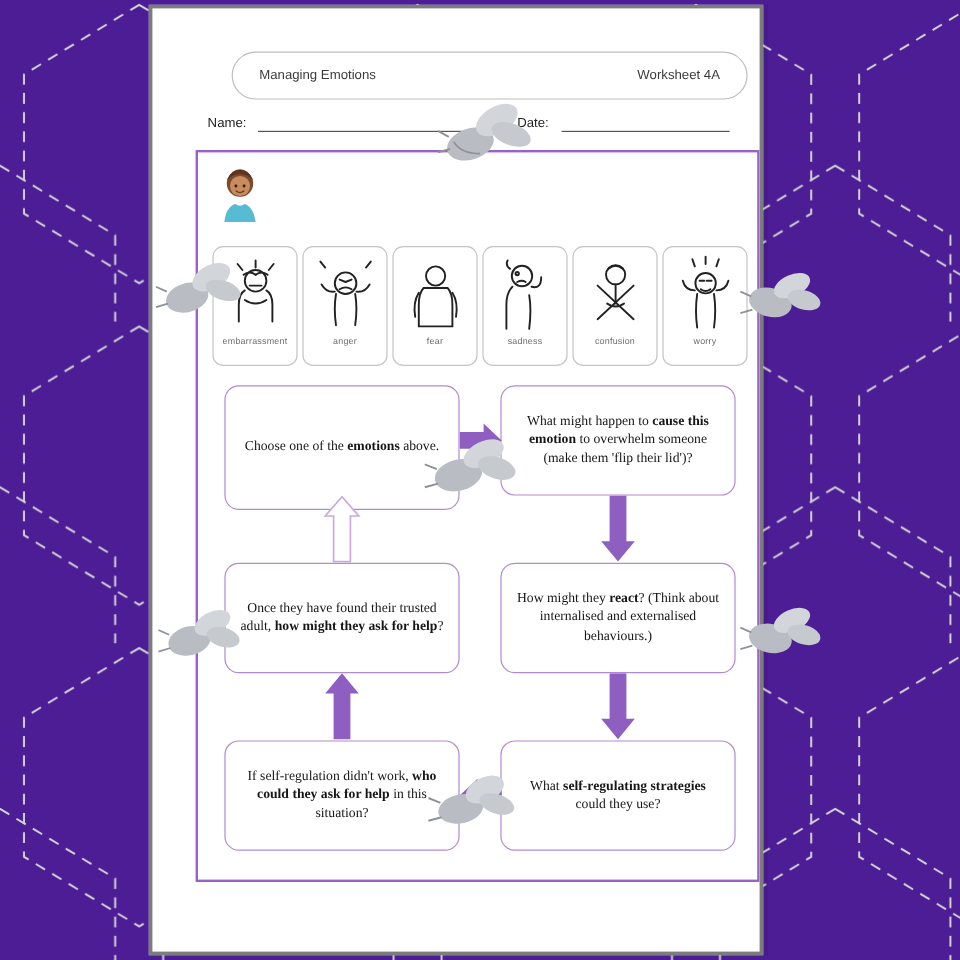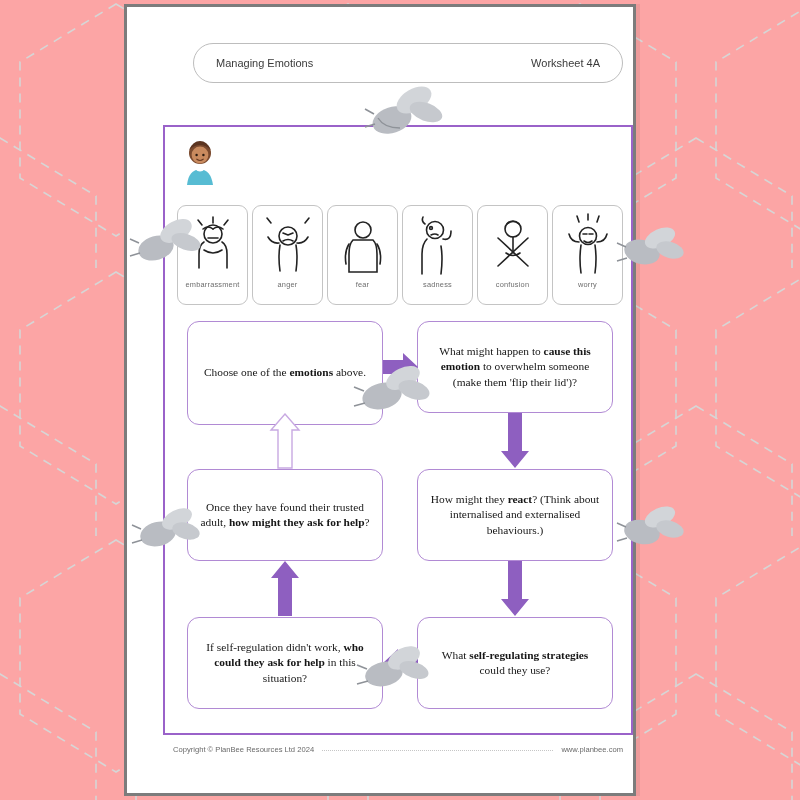--- a/index.html
+++ b/index.html
@@ -9,21 +9,21 @@
     height: 800px;
     overflow: hidden;
     background: #ffffff;
     font-family: "Liberation Sans", sans-serif;
   }
 
   #stage {
     position: relative;
     width: 800px;
     height: 800px;
-    background: #fca5a5;
+    background: #4c1d95;
     overflow: hidden;
   }
 
   
   .hex-layer {
     position: absolute;
     inset: 0;
     pointer-events: none;
   }
 
@@ -231,20 +231,26 @@
   <div class="sheet-shadow"></div>
 
   <div class="sheet">
     <div class="sheet-inner">
 
       <div class="hdr">
         <span>Managing Emotions</span>
         <span>Worksheet 4A</span>
       </div>
 
+      <div class="namerow">
+        <span class="lbl" style="left:0px; top:2px;">Name:</span>
+        <span class="rule" style="left:42px; top:0px; width:176px;"></span>
+        <span class="lbl" style="left:258px; top:2px;">Date:</span>
+        <span class="rule" style="left:295px; top:0px; width:140px;"></span>
+      </div>
 
       <div class="frame">
 
         <svg class="avatar" viewBox="0 0 42 48">
           <circle cx="21" cy="16" r="11" fill="#7b4a2e"></circle>
           <circle cx="21" cy="18" r="8.4" fill="#c98a5e"></circle>
           <path d="M10 13 q11 -10 22 0 q-4 -9 -11 -9 q-7 0 -11 9z" fill="#5c3420"></path>
           <circle cx="17.6" cy="18" r="1.2" fill="#2b1a10"></circle>
           <circle cx="24.4" cy="18" r="1.2" fill="#2b1a10"></circle>
           <path d="M17.8 22.2 q3.2 2.6 6.4 0" stroke="#6b3b22" stroke-width="1.1" fill="none" stroke-linecap="round"></path>
@@ -403,25 +409,20 @@
             <polygon points="16,0 30,17 23,17 23,55 9,55 9,17 2,17" fill="#8e5fc0"></polygon>
           </svg>
 
           <svg class="arrow" style="left:82px; top:92px;" width="32" height="56" viewBox="0 0 32 56">
             <polygon points="16,1 30,17 23,17 23,55 9,55 9,17 2,17" fill="#ffffff" stroke="#c8a9e2" stroke-width="1.4"></polygon>
           </svg>
 
         </div>
       </div>
 
-      <div class="foot">
-        <span>Copyright © PlanBee Resources Ltd 2024</span>
-        <span class="dots"></span>
-        <span>www.planbee.com</span>
-      </div>
 
     </div>
   </div>
 
   <svg class="bee" style="left:358px; top:78px;" width="92" height="66" viewBox="0 0 92 66">
     <g>
       <ellipse cx="34" cy="42" rx="20" ry="13" fill="#b9bcc2" transform="rotate(-18 34 42)"></ellipse>
       <path d="M20 40 q6 10 22 10" stroke="#8e9298" stroke-width="1.4" fill="none"></path>
       <ellipse cx="56" cy="22" rx="19" ry="11" fill="#d2d5d9" transform="rotate(-30 56 22)"></ellipse>
       <ellipse cx="68" cy="34" rx="17" ry="9" fill="#c6c9ce" transform="rotate(20 68 34)"></ellipse>

